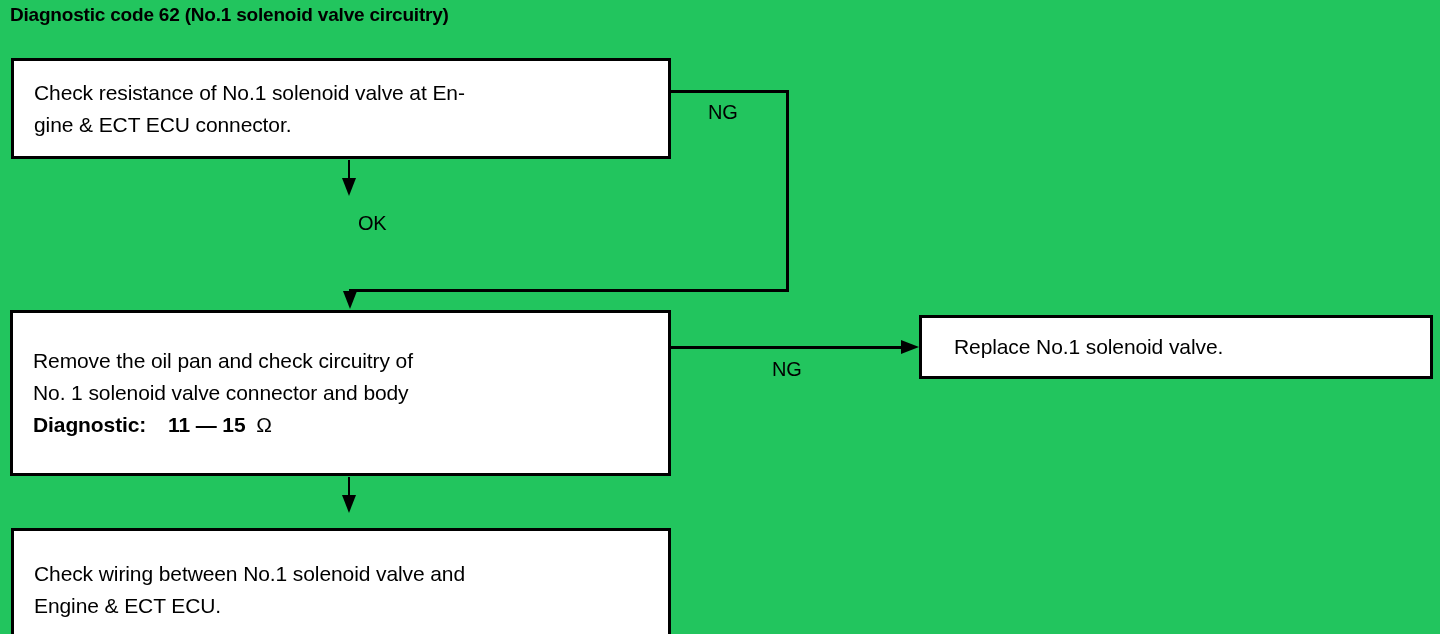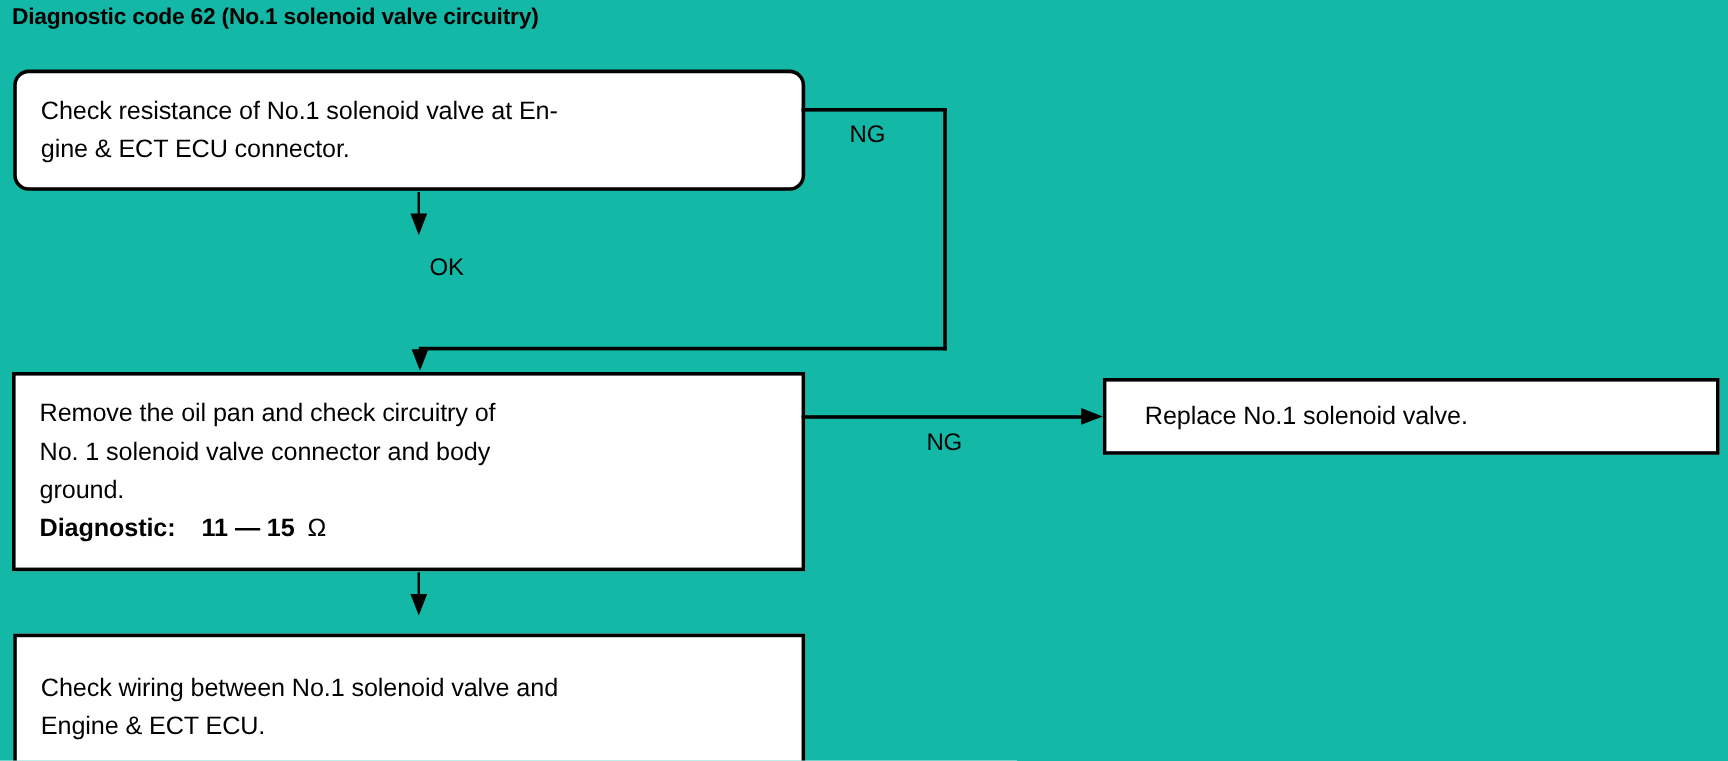--- a/index.html
+++ b/index.html
@@ -9,21 +9,21 @@
     background: #ffffff;
   }
   body {
     font-family: "Liberation Sans", sans-serif;
     color: #000000;
   }
   #canvas {
     position: relative;
     width: 1440px;
     height: 634px;
-    background: #14b8a6;
+    background: #22c55e;
     overflow: hidden;
   }
 
   
   .title {
     position: absolute;
     left: 10px;
     top: 4px;
     font-size: 19px;
     font-weight: bold;
@@ -97,21 +97,21 @@
     margin-top: 44px;
   }
 </style>
 </head>
 <body>
 
 <div id="canvas">
 
   <div class="title">Diagnostic code 62 (No.1 solenoid valve circuitry)</div>
 
-  <div class="box" style="left:11px; top:58px; width:660px; height:101px;border-radius:13px;">
+  <div class="box" style="left:11px; top:58px; width:660px; height:101px;">
     <div class="box-text">
       <span class="ln">Check resistance of No.1 solenoid valve at En-</span>
       <span class="ln">gine &amp; ECT ECU connector.</span>
     </div>
   </div>
 
   <div class="hline" style="left:668px; top:90px; width:121px;"></div>
   <div class="vline" style="left:786px; top:90px; height:202px;"></div>
   <div class="hline" style="left:349px; top:289px; width:440px;"></div>
   <div class="arrow-down" style="left:343px; top:291px;"></div>
@@ -119,21 +119,20 @@
 
   <div class="stem-thin" style="left:348px; top:160px; height:22px;"></div>
   <div class="arrow-down" style="left:342px; top:178px;"></div>
   <div class="edge-label" style="left:358px; top:169px;">OK</div>
 
 
   <div class="box" style="left:10px; top:310px; width:661px; height:166px;">
     <div class="box-text">
       <span class="ln">Remove the oil pan and check circuitry of</span>
       <span class="ln">No. 1 solenoid valve connector and body</span>
-      <span class="ln">ground.</span>
       <span class="ln">
         <span class="spec">Diagnostic:</span>
         <span class="spec" style="padding-left:16px;">11 — 15</span>
         <span class="ohm" style="padding-left:5px;">Ω</span>
       </span>
     </div>
   </div>
 
   <div class="hline" style="left:668px; top:346px; width:236px;"></div>
   <div class="arrow-right" style="left:901px; top:340px;"></div>

